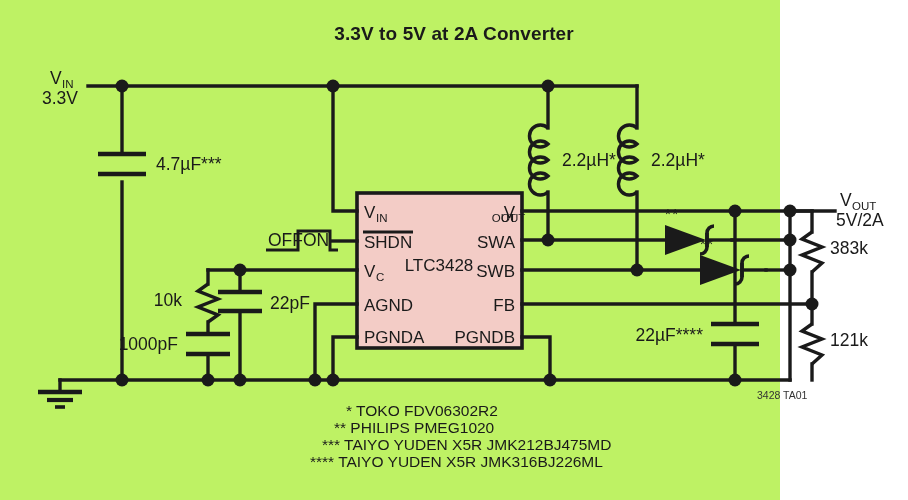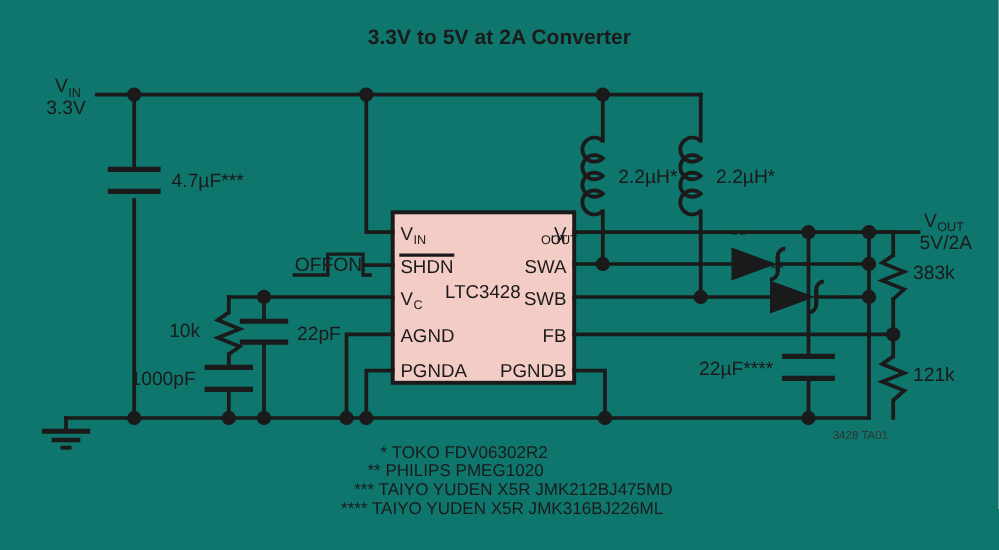--- a/index.html
+++ b/index.html
@@ -8,23 +8,23 @@
     background: #ffffff;
   }
   body {
     width: 908px;
     height: 500px;
     overflow: hidden;
     font-family: "Liberation Sans", sans-serif;
   }
   #schematic-root {
     position: relative;
-    width: 908px;
+    width: 780px;
     height: 500px;
-    background: #0f766e;
+    background: #bef264;
   }
   svg#circuit {
     display: block;
     width: 908px;
     height: 500px;
   }
   .wire {
     stroke: #1a1a1a;
     stroke-width: 3.4;
     fill: none;

